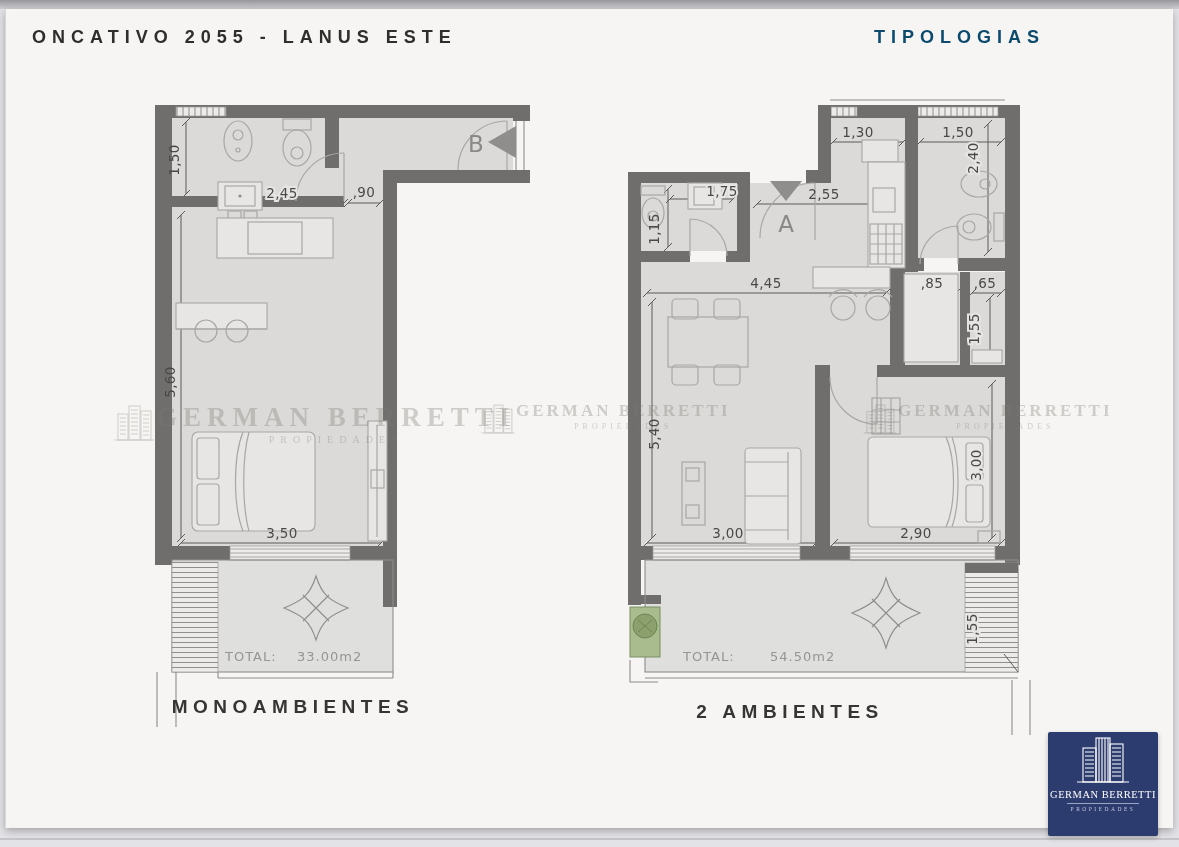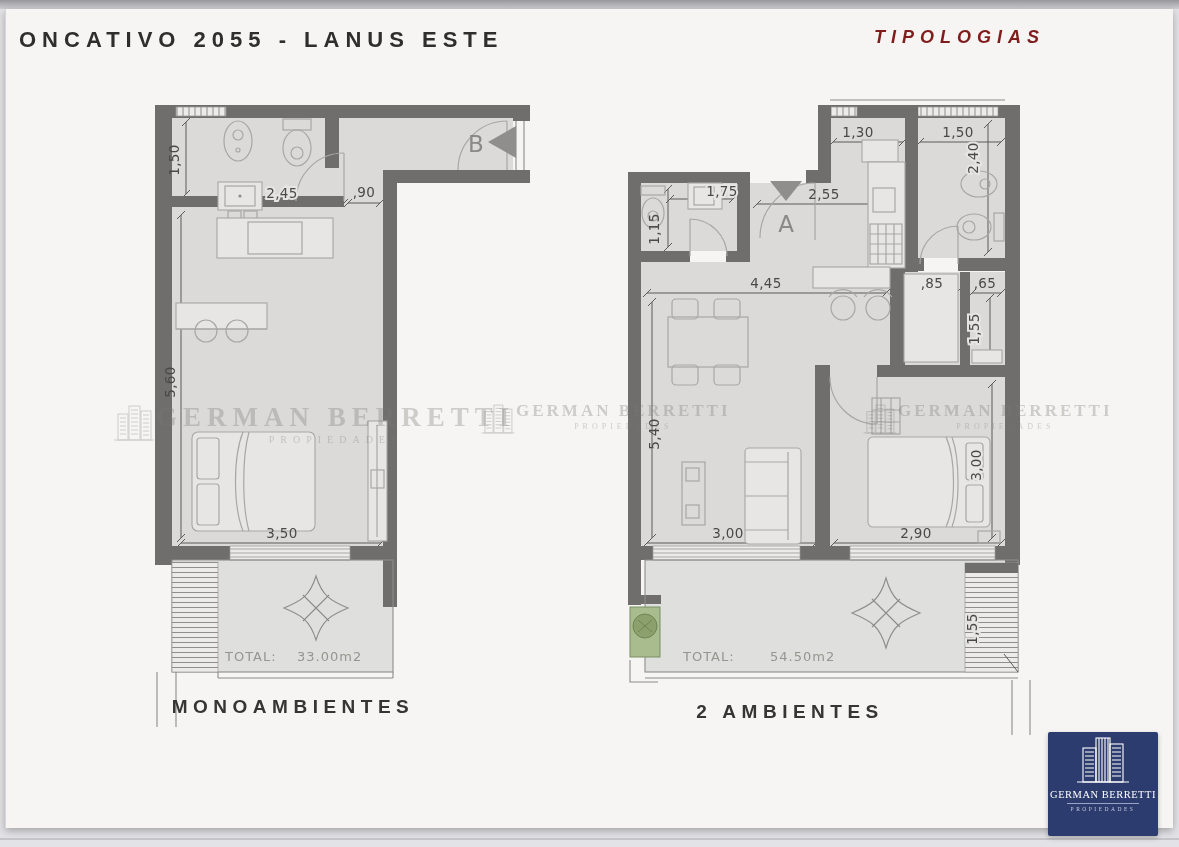--- a/index.html
+++ b/index.html
@@ -4,24 +4,24 @@
 <style>
   html,body{margin:0;padding:0;background:#cfcfd3;}
   .stage{position:relative;width:1179px;height:847px;background:#e3e3e7;overflow:hidden;
          font-family:"Liberation Sans",sans-serif;}
   .top-edge{position:absolute;left:0;top:0;width:100%;height:9px;
             background:linear-gradient(#97969a,#cfcfd3);}
   .paper{position:absolute;left:5px;top:9px;width:1167px;height:819px;background:#f6f5f3;
          box-shadow:0 3px 8px rgba(0,0,0,.28);border-left:1px solid #d8d7d5;}
   .bottom-line{position:absolute;left:0;top:838px;width:100%;height:2px;background:#c4c4c9;}
 
-  .page-title{position:absolute;left:19px;top:27px;z-index:4;font-weight:700;font-size:22px;
+  .page-title{position:absolute;left:32px;top:27px;z-index:4;font-weight:700;font-size:18px;
               letter-spacing:6px;color:#2f2e2c;}
   .page-subtitle{position:absolute;left:874px;top:27px;z-index:4;font-weight:700;font-size:18px;
-              letter-spacing:6px;color:#7f1d1d;font-style:italic;}
+              letter-spacing:6px;color:#0c4a6e;}
 
   svg.plan{position:absolute;z-index:1;}
   #plan-mono{left:120px;top:95px;width:420px;height:645px;}
   #plan-dos{left:615px;top:95px;width:420px;height:645px;}
 
   .wall{fill:#6f6e6d;}
   .floor{fill:#dbdad8;}
   .win{fill:#ecebe9;stroke:#9a9997;stroke-width:.7;}
   .lite{fill:#e7e6e4;stroke:#a8a7a5;stroke-width:1.1;}
   .ln{fill:none;stroke:#a8a7a5;stroke-width:1.2;}

